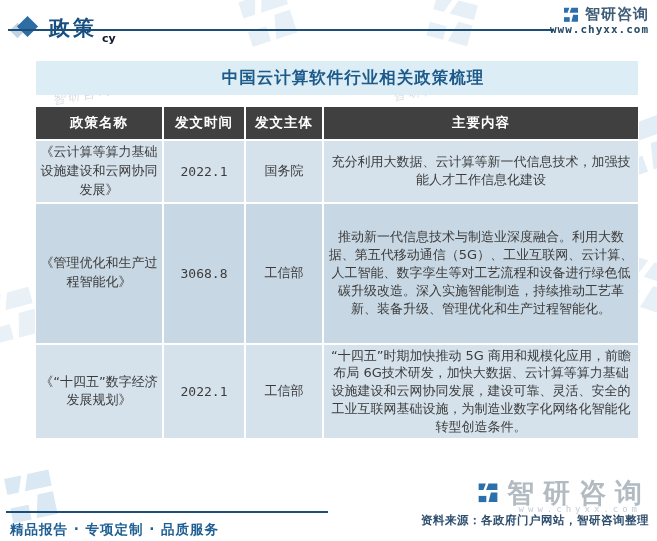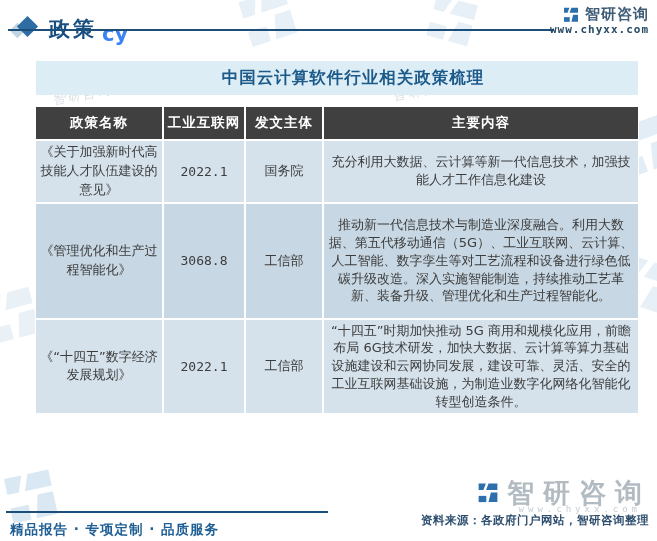--- a/index.html
+++ b/index.html
@@ -13,21 +13,21 @@
   .wm-text {
     position:absolute; z-index:0; font-size:13px; font-style:italic;
     color:rgba(130,144,156,0.30); transform:rotate(-10deg); letter-spacing:2px;
   }
   
   .header-left { position:absolute; top:12px; left:12px; display:flex; align-items:center; gap:9px; z-index:2; }
   .diamond-wrap { position:relative; width:28px; height:26px; }
   .diamond-back { position:absolute; left:0; top:9px; width:11px; height:11px; background:#c2d4e2; transform:rotate(45deg); }
   .diamond-front { position:absolute; left:8px; top:3px; width:15px; height:15px; background:#2e6da4; transform:rotate(45deg); }
   .section-title { font-size:21px; font-weight:bold; color:#174f80; letter-spacing:3px; line-height:1; }
-  .cy-wm { font-size:21px; font-weight:bold; color:#3b82f6; margin-top:10px; margin-left:-4px; }
+  .cy-wm { font-size:11px; font-weight:bold; color:#0f172a; margin-top:20px; margin-left:-4px; }
   .header-brand { position:absolute; top:5px; right:8px; display:flex; align-items:center; gap:5px; z-index:2; }
   .brand-name { font-size:15px; font-weight:bold; color:#3f5d77; letter-spacing:1px; }
   .header-line { position:absolute; top:29px; left:8px; width:546px; height:2px; background:#1c4e7a; z-index:2; }
   .header-url { position:absolute; top:23px; right:8px; font-size:11px; font-weight:bold; color:#274b66; letter-spacing:1px; z-index:2;
                 font-family:"DejaVu Sans Mono","Liberation Mono",monospace; }
   
   .title-bar { position:absolute; top:61px; left:36px; width:602px; height:34px; background:#ddedf6;
                display:flex; align-items:center; justify-content:center; z-index:1;padding-left:32px; }
   .title-text { font-size:16.5px; font-weight:bold; color:#1c5a8a; letter-spacing:1px; }
   
@@ -39,21 +39,21 @@
   }
   table.policy td {
     border:1.5px solid #ffffff; font-size:13px; color:#3c3c3c;
     text-align:center; vertical-align:middle; padding:2px 4px;
   }
   tr.row-light td { background:#d5e2ec; }
   tr.row-dark  td { background:#c7d7e3; }
   td.name-cell { line-height:1.45; padding:2px 6px; }
   td.date-cell { font-family:"DejaVu Sans Mono","Liberation Mono",monospace; font-size:13px; }
   td.content-cell { line-height:1.38; padding:2px 4px; }
-  tr.r1 td { height:52px; } tr.r2 td { height:116px; } tr.r3 td { height:88px; } tr.r4 td { height:72px; }
+  tr.r1 td { height:52px; } tr.r2 td { height:141px; } tr.r3 td { height:88px; } tr.r4 td { height:72px; }
   
   .big-watermark { position:absolute; top:475px; right:6px; display:flex; align-items:center; gap:7px; z-index:1; }
   .big-watermark-text { font-size:27px; font-weight:600; color:#b3bbc2; letter-spacing:9px; white-space:nowrap; }
   .big-watermark-url { position:absolute; top:504px; right:16px; font-size:9px; color:#c5ced5; letter-spacing:4px; z-index:1;
                        font-family:"DejaVu Sans Mono","Liberation Mono",monospace; }
   
   .footer-line { position:absolute; top:511px; left:6px; width:322px; height:2px; background:#1c4e7a; z-index:2; }
   .footer-tagline { position:absolute; top:521px; left:10px; font-size:13.5px; font-weight:bold; color:#1f5f94; letter-spacing:1px; z-index:2; }
   .footer-source { position:absolute; top:513px; right:8px; font-size:11.5px; font-weight:bold; color:#2d4e6e; z-index:3; letter-spacing:0.5px;text-align:center; }
 </style>
@@ -114,26 +114,26 @@
 <table class="policy">
   <colgroup>
       <col style="width:128px">
       <col style="width:82px">
       <col style="width:78px">
       <col style="width:316px">
     </colgroup>
   <tbody>
       <tr>
     <th>政策名称</th>
-    <th>工业互联网</th>
+    <th>发文时间</th>
     <th>发文主体</th>
     <th>主要内容</th>
   </tr>
   <tr class="row-light r1">
-    <td class="name-cell">《关于加强新时代高技能人才队伍建设的意见》</td>
+    <td class="name-cell">《云计算等算力基础设施建设和云网协同发展》</td>
     <td class="date-cell">2022.1</td>
     <td>国务院</td>
     <td class="content-cell">充分利用大数据、云计算等新一代信息技术，加强技能人才工作信息化建设</td>
   </tr>
   <tr class="row-dark r2">
     <td class="name-cell">《管理优化和生产过程智能化》</td>
     <td class="date-cell">3068.8</td>
     <td>工信部</td>
     <td class="content-cell">推动新一代信息技术与制造业深度融合。利用大数据、第五代移动通信（5G）、工业互联网、云计算、人工智能、数字孪生等对工艺流程和设备进行绿色低碳升级改造。深入实施智能制造，持续推动工艺革新、装备升级、管理优化和生产过程智能化。</td>
   </tr>

